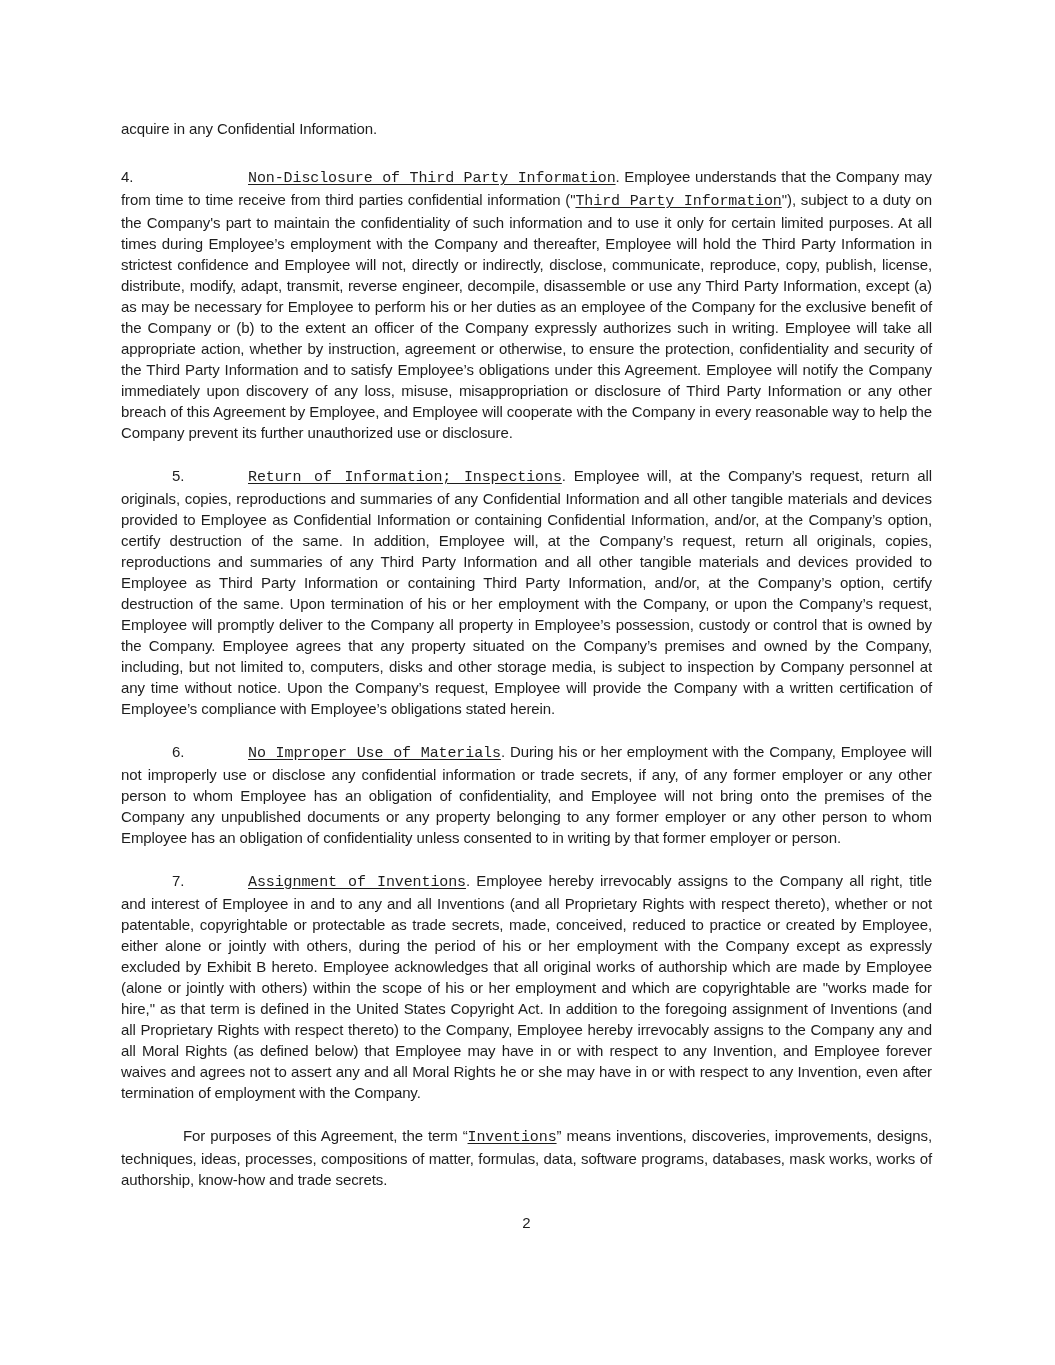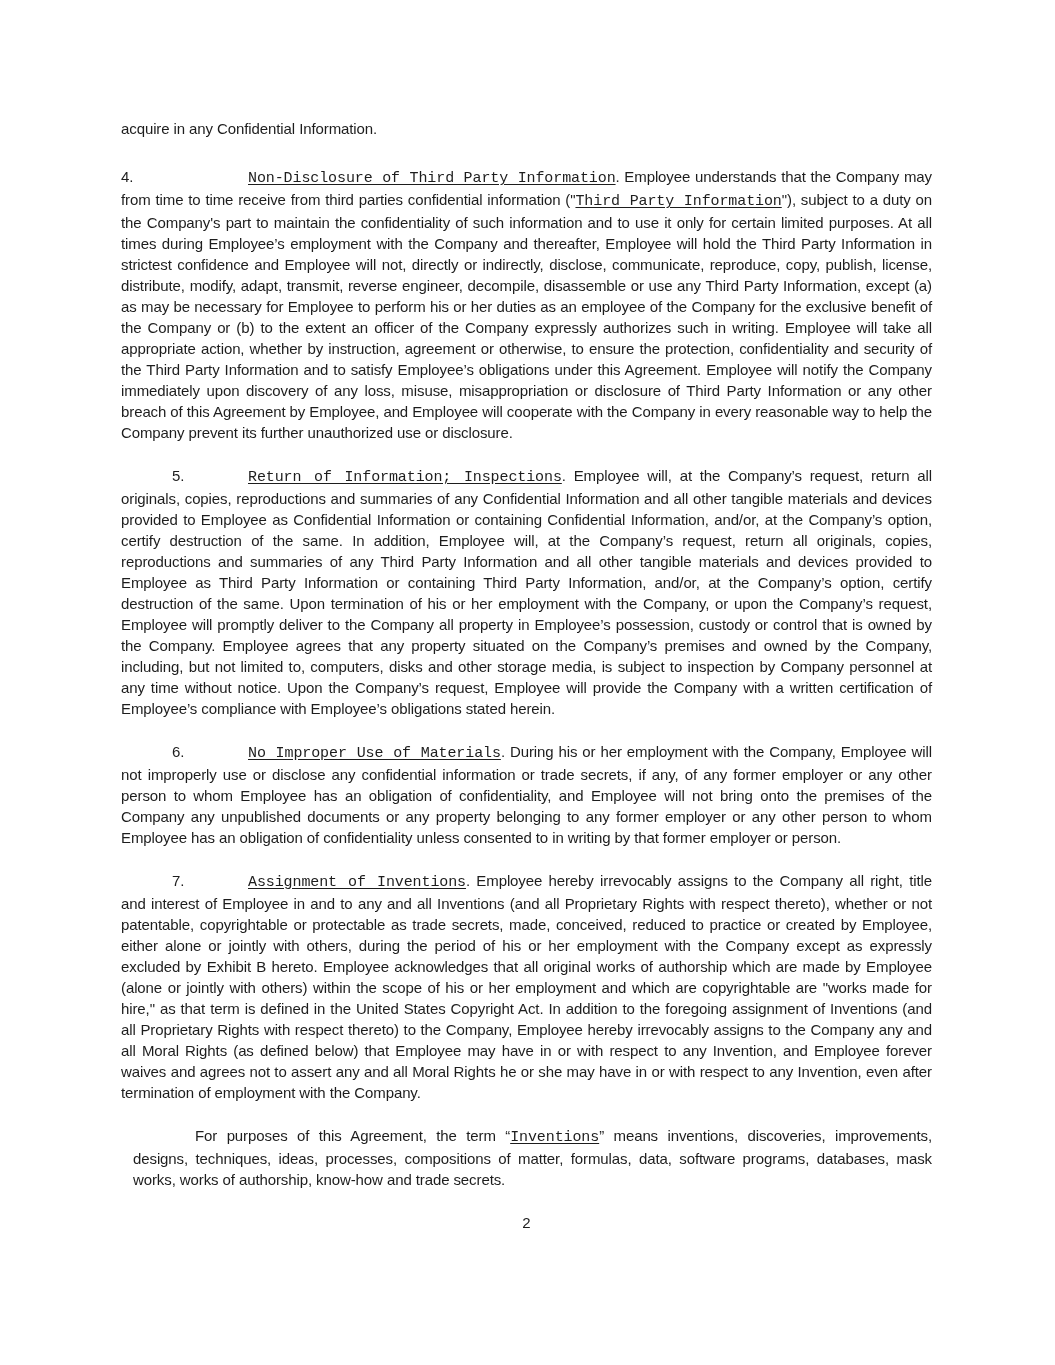--- a/index.html
+++ b/index.html
@@ -28,21 +28,21 @@
     text-align: left;
     margin-bottom: 27px;
   }
   .tab {
     display: inline-block;
     text-indent: 0;
   }
   .tab-s4 { width: 127px; }
   .tab-sn { width: 76px; }
   .ind-num { text-indent: 51px; }
-  .ind-close { text-indent: 62px; margin-left: 12px; }
+  .ind-close { text-indent: 62px; }
   .u {
     text-decoration: underline;
     text-underline-offset: 2px;
     font-family: Liberation Mono, monospace;
   }
   .pagenum {
     text-align: center;
     margin-top: 17px;
     letter-spacing: 0;
   }

